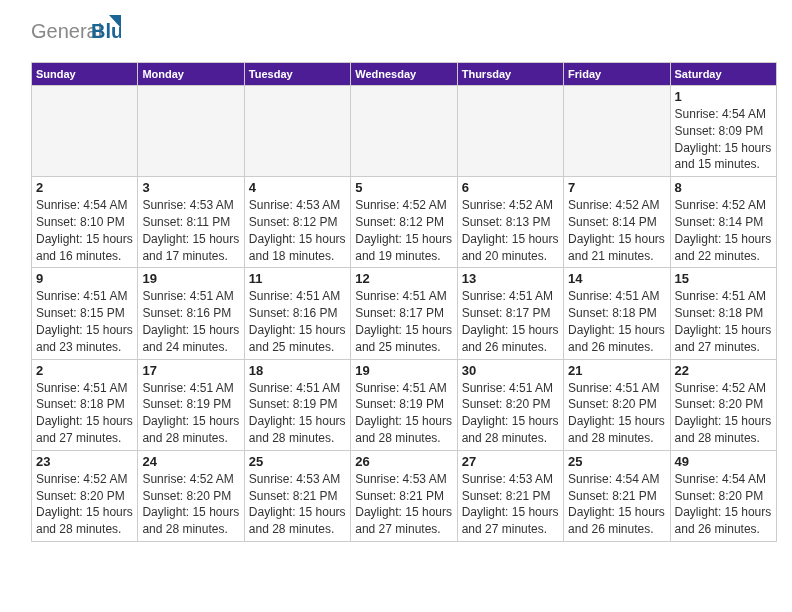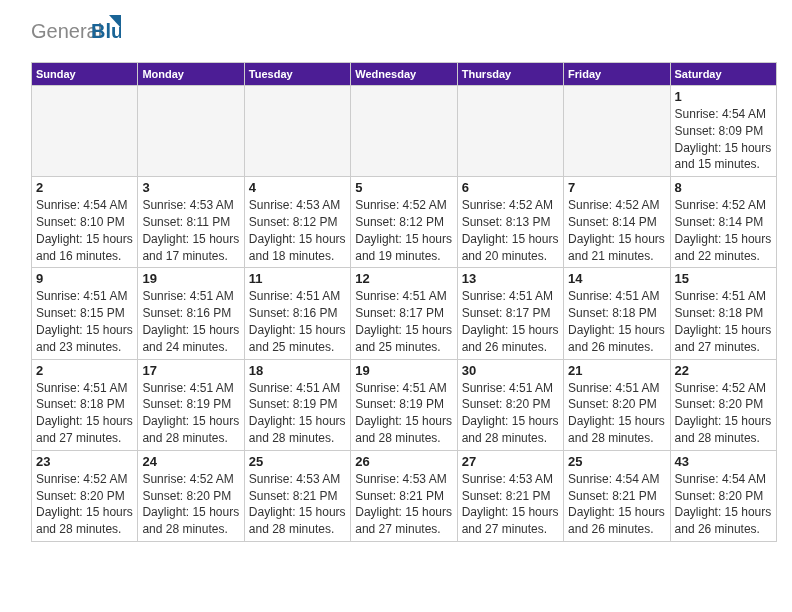--- a/index.html
+++ b/index.html
@@ -317,21 +317,21 @@
 and 27 minutes.</div>
           </td>
           <td>
             <span class="day-number">25</span>
             <div class="day-info" style="white-space: pre-line;">Sunrise: 4:54 AM
 Sunset: 8:21 PM
 Daylight: 15 hours
 and 26 minutes.</div>
           </td>
           <td>
-            <span class="day-number">43</span>
+            <span class="day-number">49</span>
             <div class="day-info" style="white-space: pre-line;">Sunrise: 4:54 AM
 Sunset: 8:20 PM
 Daylight: 15 hours
 and 26 minutes.</div>
           </td>
         </tr>
       </tbody>
   </table>
 </div>
 

